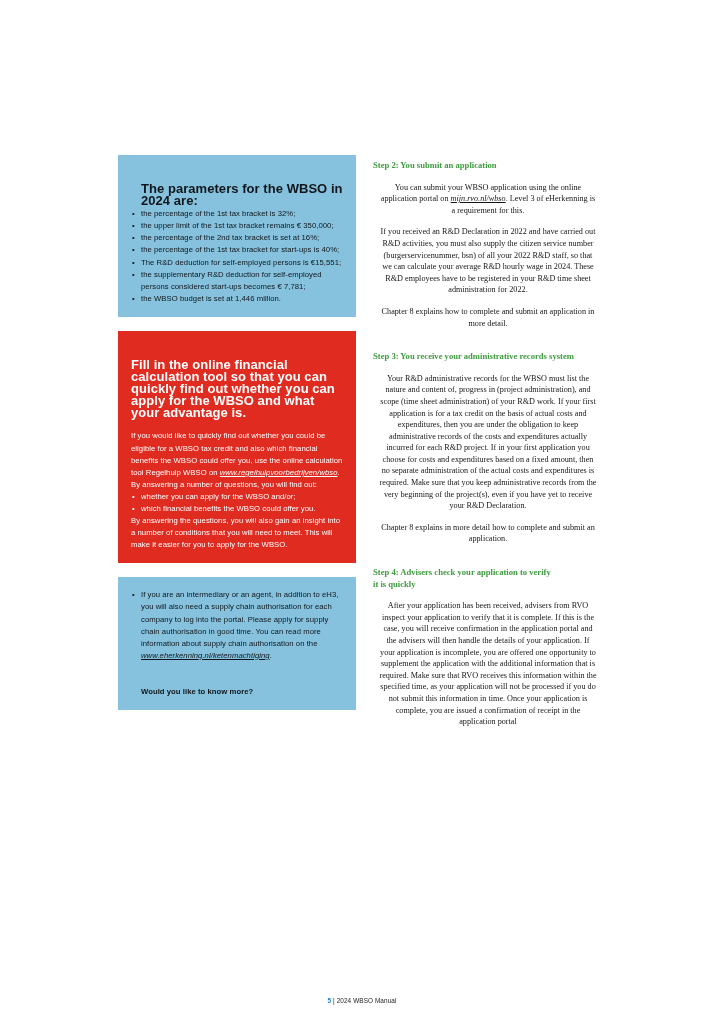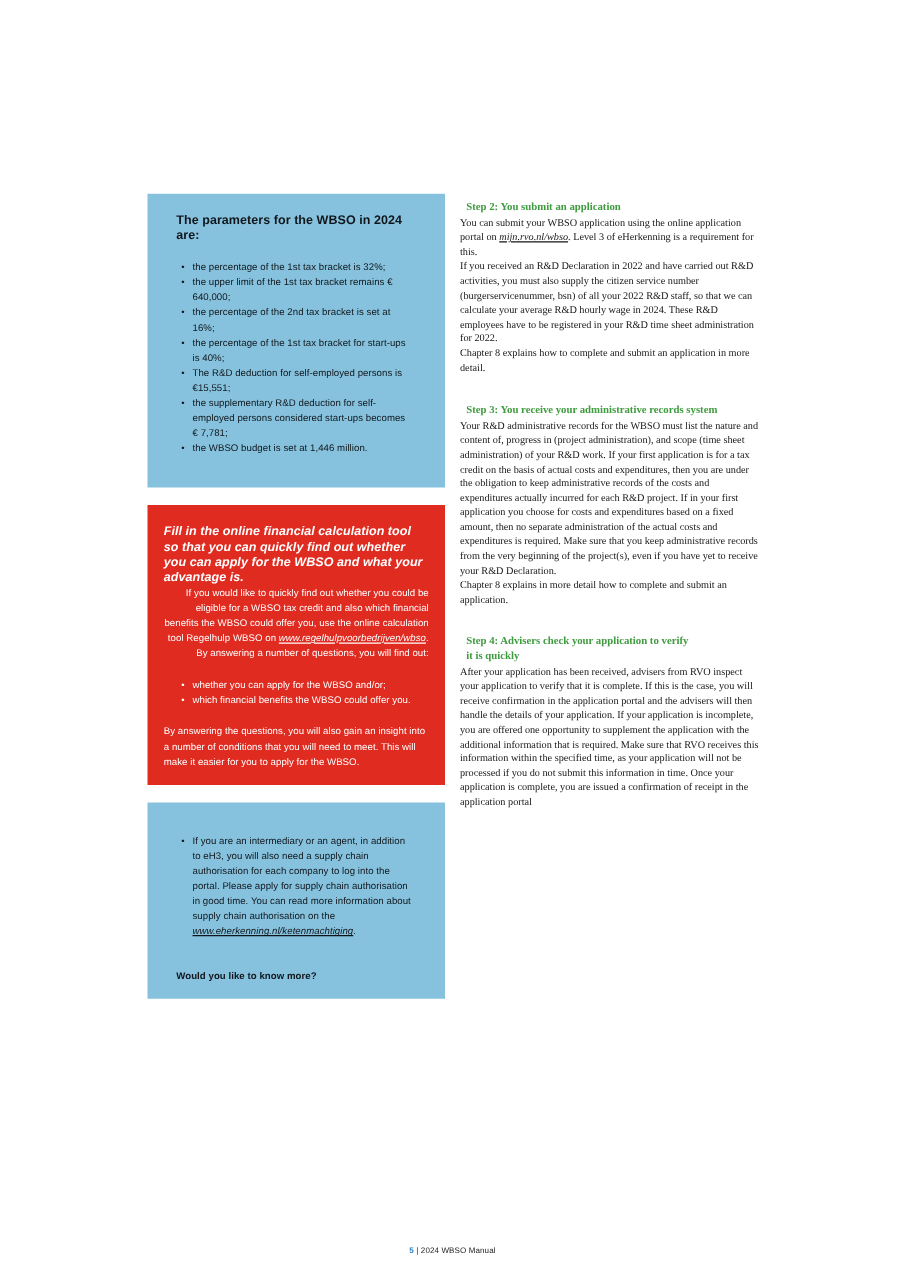--- a/index.html
+++ b/index.html
@@ -48,38 +48,38 @@
   }
   .box-blue {
     background: #86c2dd;
     color: #10161c;
   }
   .box-red {
     background: #e02b20;
     color: #ffffff;
   }
   .box h3 {
-    margin: 4px 0 1px 0;
-    padding: 0;
-    font-size: 10px;
+    margin: 16px 0 1px 0;
+    padding: 0;
+    font-size: 13px;
     line-height: 12.1px;
     font-weight: bold;
   }
   .box.box-blue h3 {
     padding-left: 10px;
   }
   .box p {
     margin: 0;
     padding: 0;
   }
   .box p.spaced {
-    text-align: right;
+    margin-top: 11px;
   }
   .box ul {
-    margin: 13px;
+    margin: 0;
     padding: 0;
     list-style: none;
   }
   .box ul li {
     position: relative;
     padding-left: 10px;
     margin: 0;
   }
   .box ul li::before {
     content: "\2022";
@@ -87,46 +87,46 @@
     left: 1px;
     top: 0;
   }
   .box a,
   .box .lnk {
     color: inherit;
     text-decoration: underline;
     font-style: italic;
     font-family: "Liberation Sans", sans-serif;
   }
-  .box-red h3 { margin-bottom: 0; font-style: italic; }
+  .box-red h3 { margin-bottom: 0; }
   .subhead {
     font-weight: bold;
     padding-left: 10px;
     display: block;
     margin-top: 24px;
   }
 
   
   .step-head {
     color: #3f9b3f;
     font-family: "Liberation Serif", serif;
     font-weight: bold;
     font-size: 8.6px;
     line-height: 11.6px;
     margin: 0 0 1px 0;
     padding-left: 5px;
   }
   .body-p {
-    margin: 0;
+    margin: 10px;
     padding: 0;
     font-family: "Liberation Serif", serif;
     font-size: 8.2px;
     line-height: 11.6px;
     color: #161616;
-    text-align: left;
+    text-align: center;
   }
   .body-p + .body-p { margin-top: 0; }
   .gap { margin-top: 11px; }
   .big-gap { margin-top: 22px; }
   .body-p a,
   .body-p .lnk {
     color: inherit;
     text-decoration: underline;
     font-style: italic;
   }
@@ -152,21 +152,21 @@
 <body>
 
 <div class="page">
 
   <div class="col-left">
 
     <div class="box box-blue">
       <h3>The parameters for the WBSO in 2024 are:</h3>
       <ul>
         <li>the percentage of the 1st tax bracket is 32%;</li>
-        <li>the upper limit of the 1st tax bracket remains € 640,000;</li>
+        <li>the upper limit of the 1st tax bracket remains € 350,000;</li>
         <li>the percentage of the 2nd tax bracket is set at 16%;</li>
         <li>the percentage of the 1st tax bracket for start-ups is 40%;</li>
         <li>The R&amp;D deduction for self-employed persons is €15,551;</li>
         <li>the supplementary R&amp;D deduction for self-employed persons considered start-ups becomes € 7,781;</li>
         <li>the WBSO budget is set at 1,446 million.</li>
       </ul>
     </div>
 
     <div class="box box-red">
       <h3>Fill in the online financial calculation tool so that you can quickly find out whether you can apply for the WBSO and what your advantage is.</h3>

